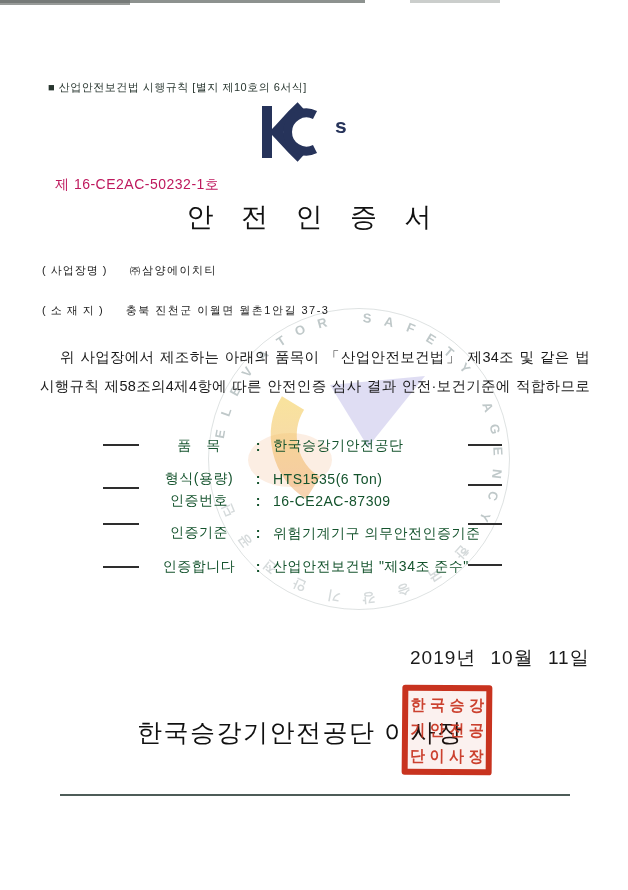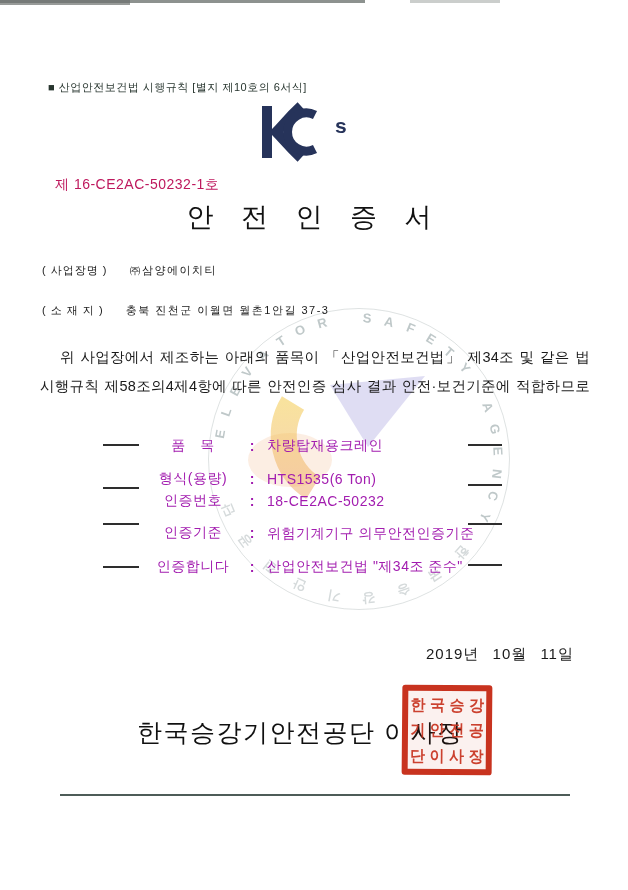--- a/index.html
+++ b/index.html
@@ -30,35 +30,35 @@
   .party-name{margin-left:18px;letter-spacing:1.5px;}
   .row-business{top:263px;}
   .row-address{top:303px;text-align:right;}
 
   .body-par{position:absolute;left:40px;top:343px;width:550px;font-size:14.5px;
     line-height:29px;color:#1a1a1a;letter-spacing:.3px;}
   .body-line-just{text-align:justify;text-align-last:justify;}
   .body-indent{padding-left:20px;}
 
   
-  .frow{position:absolute;left:149px;display:flex;align-items:center;font-size:14px;color:#a21caf;white-space:nowrap;}
+  .frow{position:absolute;left:155px;display:flex;align-items:center;font-size:14px;color:#14532d;white-space:nowrap;}
   .f-label{display:inline-block;width:88px;text-align:center;letter-spacing:.5px;}
   .f-colon{display:inline-block;width:30px;text-align:center;font-weight:700;}
   .f-value{letter-spacing:.5px;}
   .f-value2{letter-spacing:.5px;}
   .r0{top:437px;} .r1{top:470px;} .r2{top:492px;}
   .r3{top:508px;height:50px;justify-content:flex-end;} .r3 .f-value-block{line-height:25px;}
   .r4{top:558px;}
   .dash{position:absolute;height:2px;background:#2e2e2e;}
   .dL{left:103px;width:36px;}
   .dR{left:468px;width:34px;}
   .dL0{top:444px;} .dL1{top:487px;} .dL2{top:523px;} .dL3{top:566px;}
   .dR0{top:444px;} .dR1{top:484px;} .dR2{top:523px;} .dR3{top:564px;}
 
-  .issue-date{position:absolute;left:426px;top:645px;font-size:15px;letter-spacing:1px;word-spacing:8px;color:#1a1a1a;}
+  .issue-date{position:absolute;left:410px;top:645px;font-size:19px;letter-spacing:1px;word-spacing:8px;color:#1a1a1a;}
 
   .issuer{position:absolute;left:137px;top:716px;font-size:25px;letter-spacing:1.5px;color:#101010;white-space:nowrap;}
 
   
   .seal{position:absolute;left:402px;top:685px;width:78px;height:78px;
     border:6px solid #c8331f;border-radius:3px;background:rgba(200,51,31,.07);
     display:grid;grid-template-columns:repeat(4,1fr);align-content:space-evenly;justify-items:center;
     transform:rotate(.5deg);z-index:3;}
   .seal-char{font-size:15px;line-height:24px;font-weight:700;color:#c8331f;opacity:.92;transform:scaleY(1.05);}
 
@@ -169,31 +169,31 @@
     <div class="dash dL dL2"></div>
     <div class="dash dL dL3"></div>
     <div class="dash dR dR0"></div>
     <div class="dash dR dR1"></div>
     <div class="dash dR dR2"></div>
     <div class="dash dR dR3"></div>
 
     <div class="frow r0">
       <span class="f-label">품　목</span>
       <span class="f-colon">:</span>
-      <span class="f-value">차량탑재용크레인</span>
+      <span class="f-value">한국승강기안전공단</span>
     </div>
     <div class="frow r1">
       <span class="f-label">형식(용량)</span>
       <span class="f-colon">:</span>
       <span class="f-value">HTS1535(6 Ton)</span>
     </div>
     <div class="frow r2">
       <span class="f-label">인증번호</span>
       <span class="f-colon">:</span>
-      <span class="f-value">18-CE2AC-50232</span>
+      <span class="f-value">16-CE2AC-87309</span>
     </div>
     <div class="frow r3">
       <span class="f-label">인증기준</span>
       <span class="f-colon">:</span>
       <span class="f-value-block">
         <div class="f-value">위험기계기구 의무안전인증기준</div>
       </span>
     </div>
     <div class="frow r4">
       <span class="f-label">인증합니다</span>

